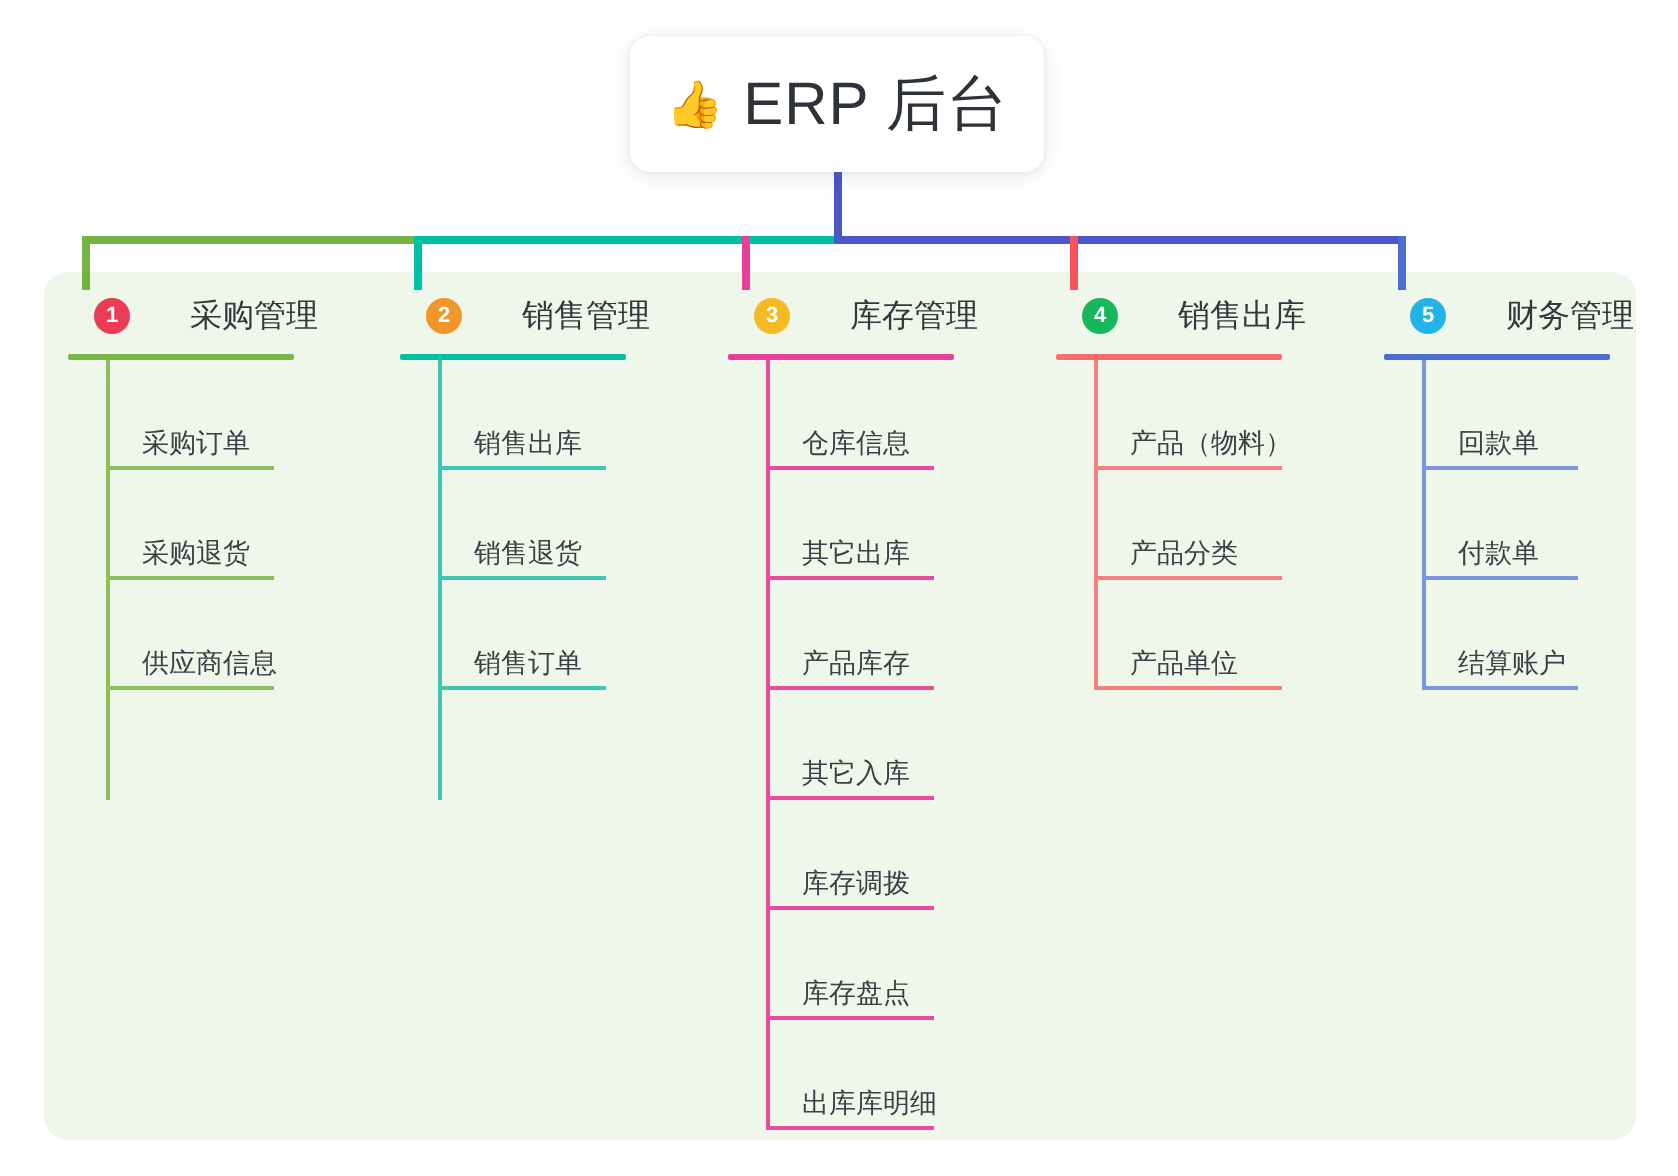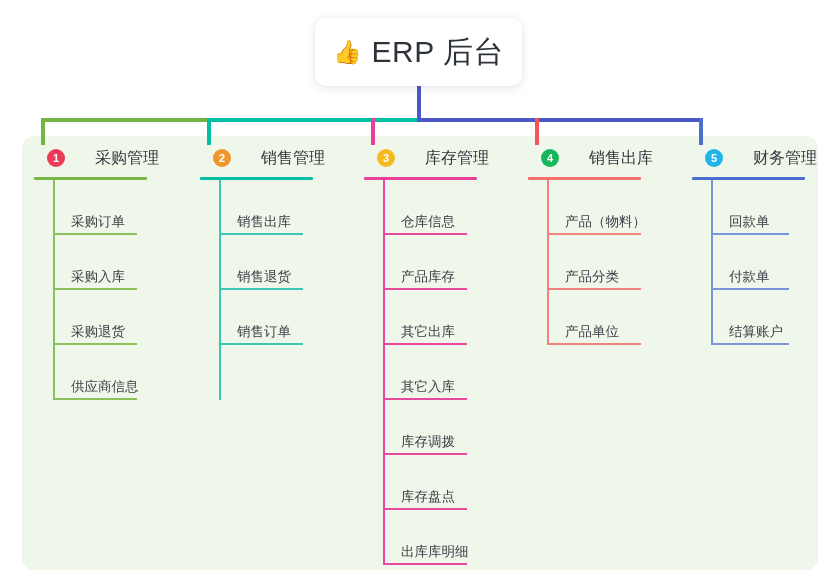--- a/index.html
+++ b/index.html
@@ -159,24 +159,20 @@
         <span class="col-title">采购管理</span>
       </div>
       <div class="col-rule" style="width: 113px; background: rgb(122, 182, 72);"></div>
       <div class="items">
         <div class="item-spine" style="height: 220px; background: rgb(140, 192, 90);"></div>
         <div class="item">
           <span class="item-label">采购订单</span>
           <div class="item-rule" style="width: 84px; background: rgb(140, 192, 90);"></div>
         </div>
         <div class="item">
-          <span class="item-label">采购入库</span>
-          <div class="item-rule" style="width: 84px; background: rgb(140, 192, 90);"></div>
-        </div>
-        <div class="item">
           <span class="item-label">采购退货</span>
           <div class="item-rule" style="width: 84px; background: rgb(140, 192, 90);"></div>
         </div>
         <div class="item">
           <span class="item-label">供应商信息</span>
           <div class="item-rule" style="width: 84px; background: rgb(140, 192, 90);"></div>
         </div>
       </div>
     </div>
     <div class="column" style="left: 200px;">
@@ -207,25 +203,25 @@
         <span class="col-title">库存管理</span>
       </div>
       <div class="col-rule" style="width: 113px; background: rgb(232, 64, 154);"></div>
       <div class="items">
         <div class="item-spine" style="height: 385px; background: rgb(232, 72, 158);"></div>
         <div class="item">
           <span class="item-label">仓库信息</span>
           <div class="item-rule" style="width: 84px; background: rgb(232, 72, 158);"></div>
         </div>
         <div class="item">
+          <span class="item-label">其它出库</span>
+          <div class="item-rule" style="width: 84px; background: rgb(232, 72, 158);"></div>
+        </div>
+        <div class="item">
           <span class="item-label">产品库存</span>
-          <div class="item-rule" style="width: 84px; background: rgb(232, 72, 158);"></div>
-        </div>
-        <div class="item">
-          <span class="item-label">其它出库</span>
           <div class="item-rule" style="width: 84px; background: rgb(232, 72, 158);"></div>
         </div>
         <div class="item">
           <span class="item-label">其它入库</span>
           <div class="item-rule" style="width: 84px; background: rgb(232, 72, 158);"></div>
         </div>
         <div class="item">
           <span class="item-label">库存调拨</span>
           <div class="item-rule" style="width: 84px; background: rgb(232, 72, 158);"></div>
         </div>

